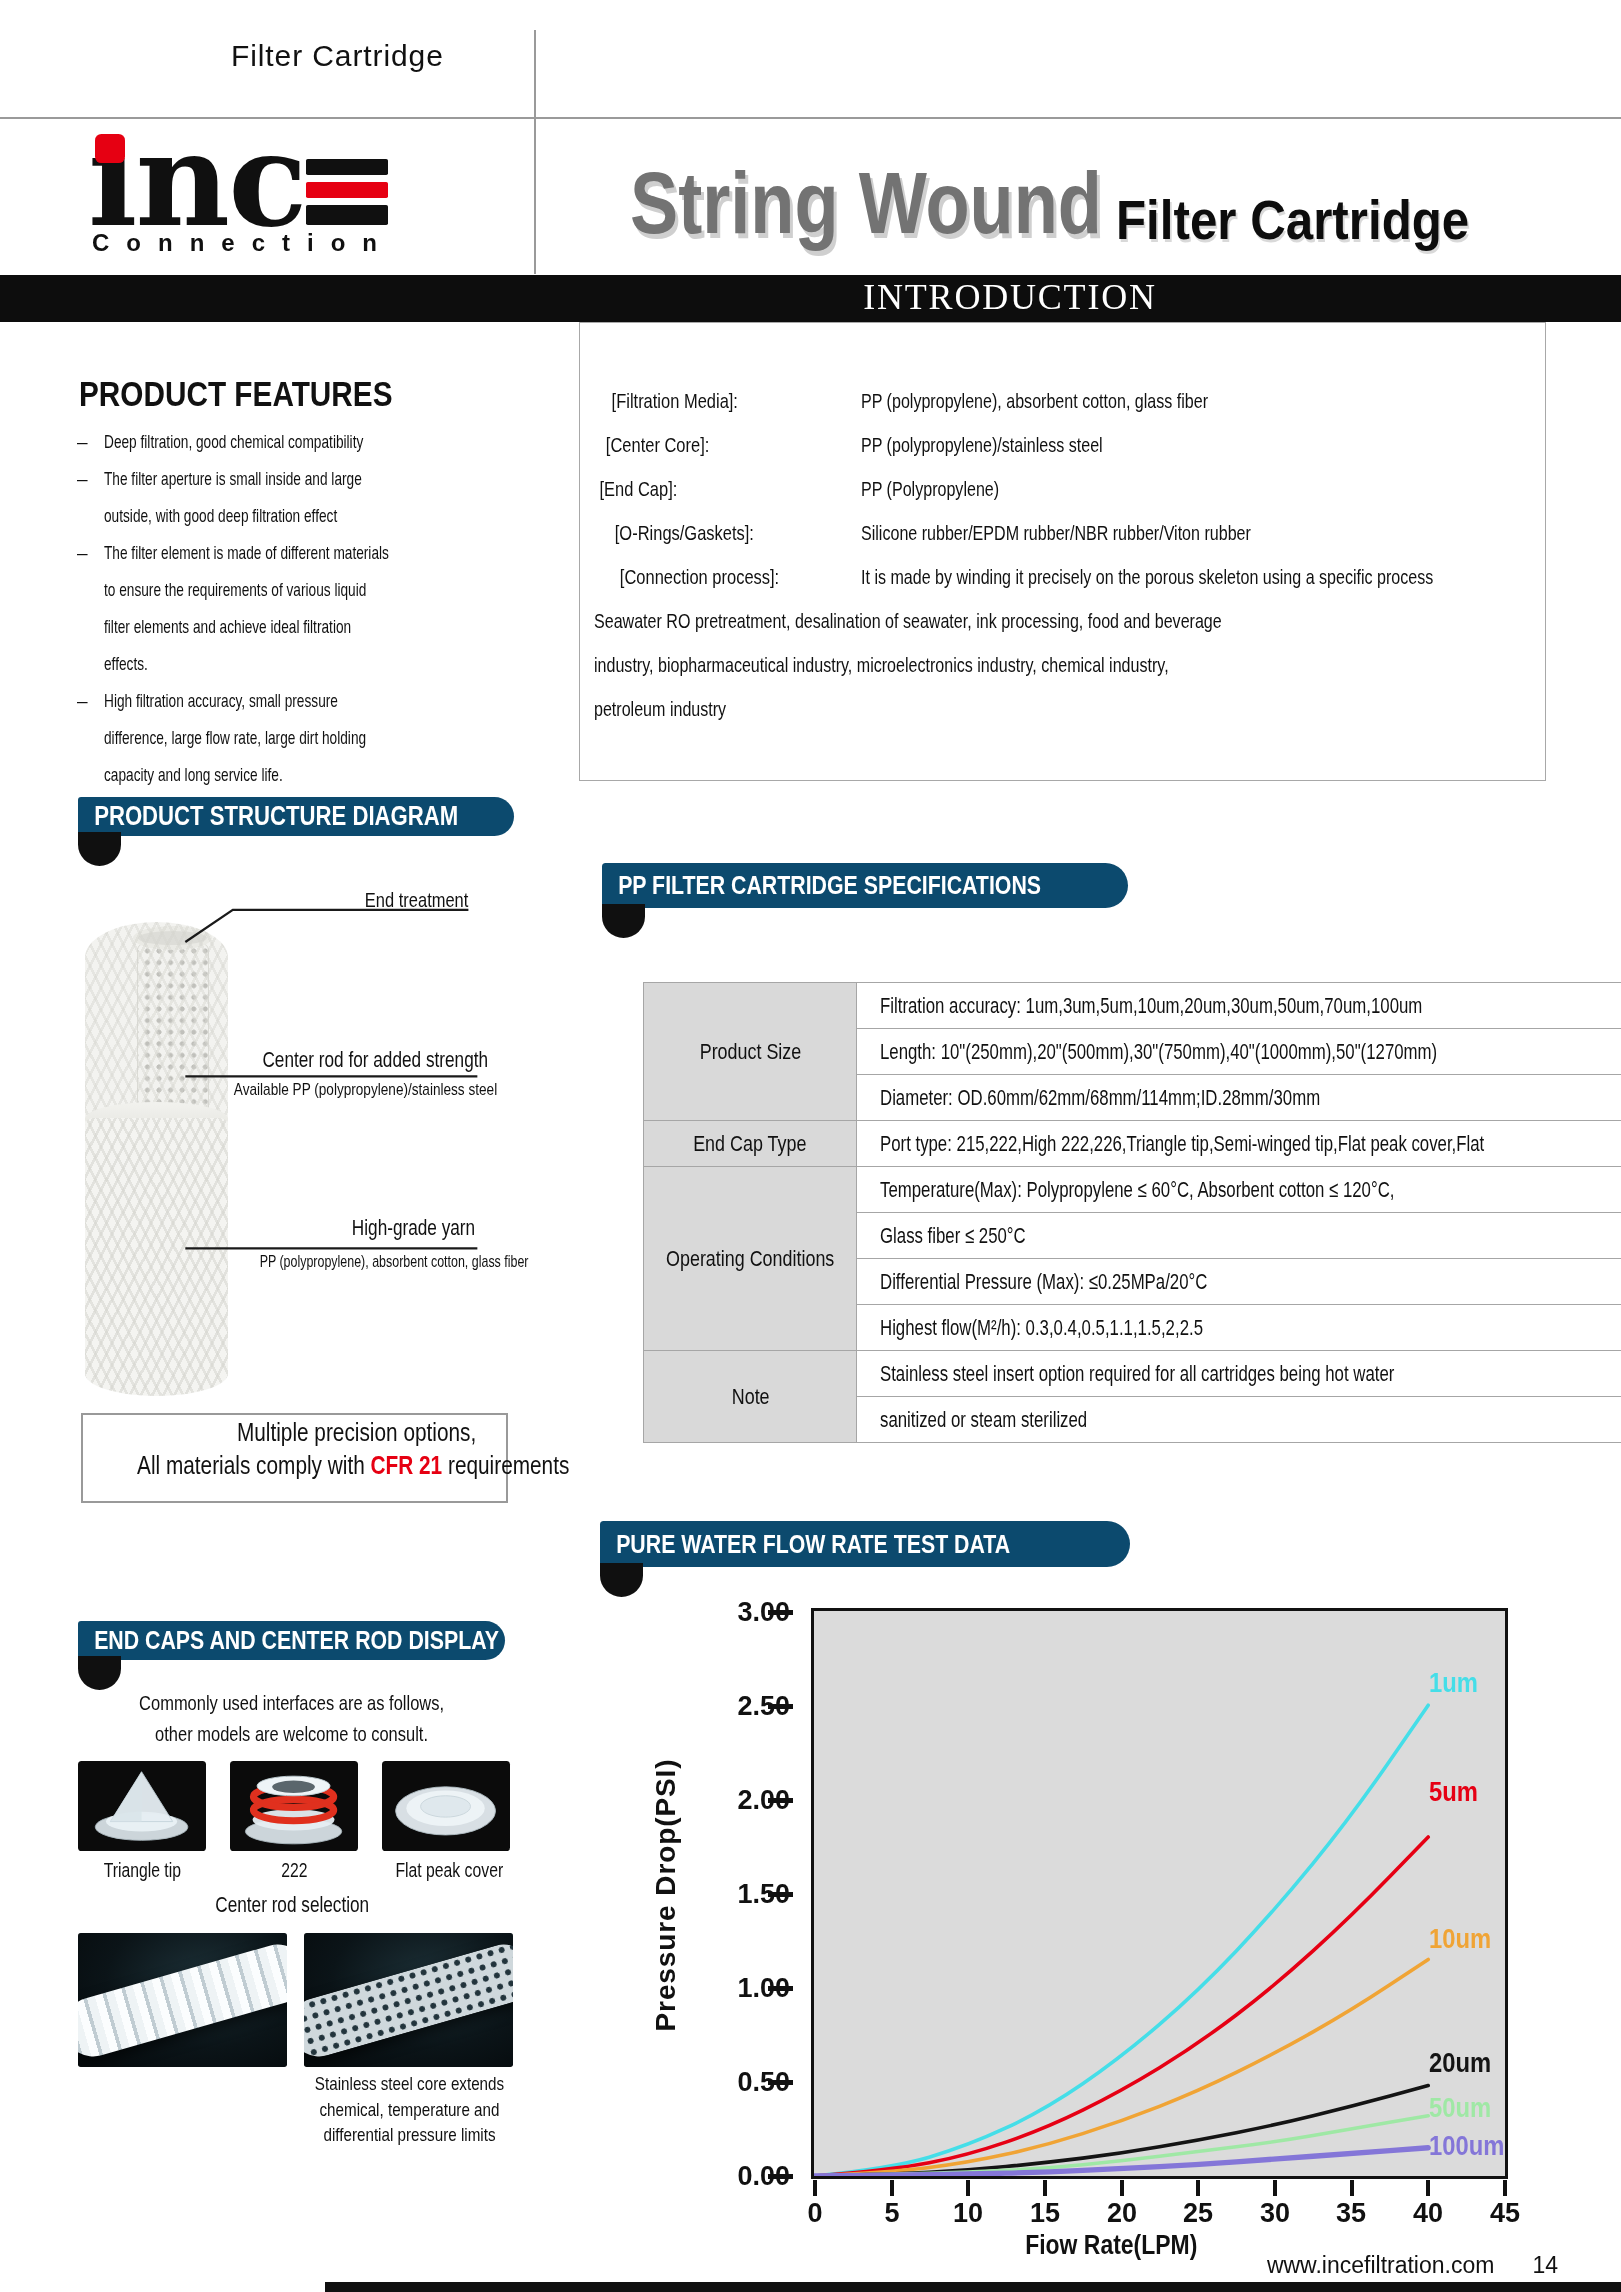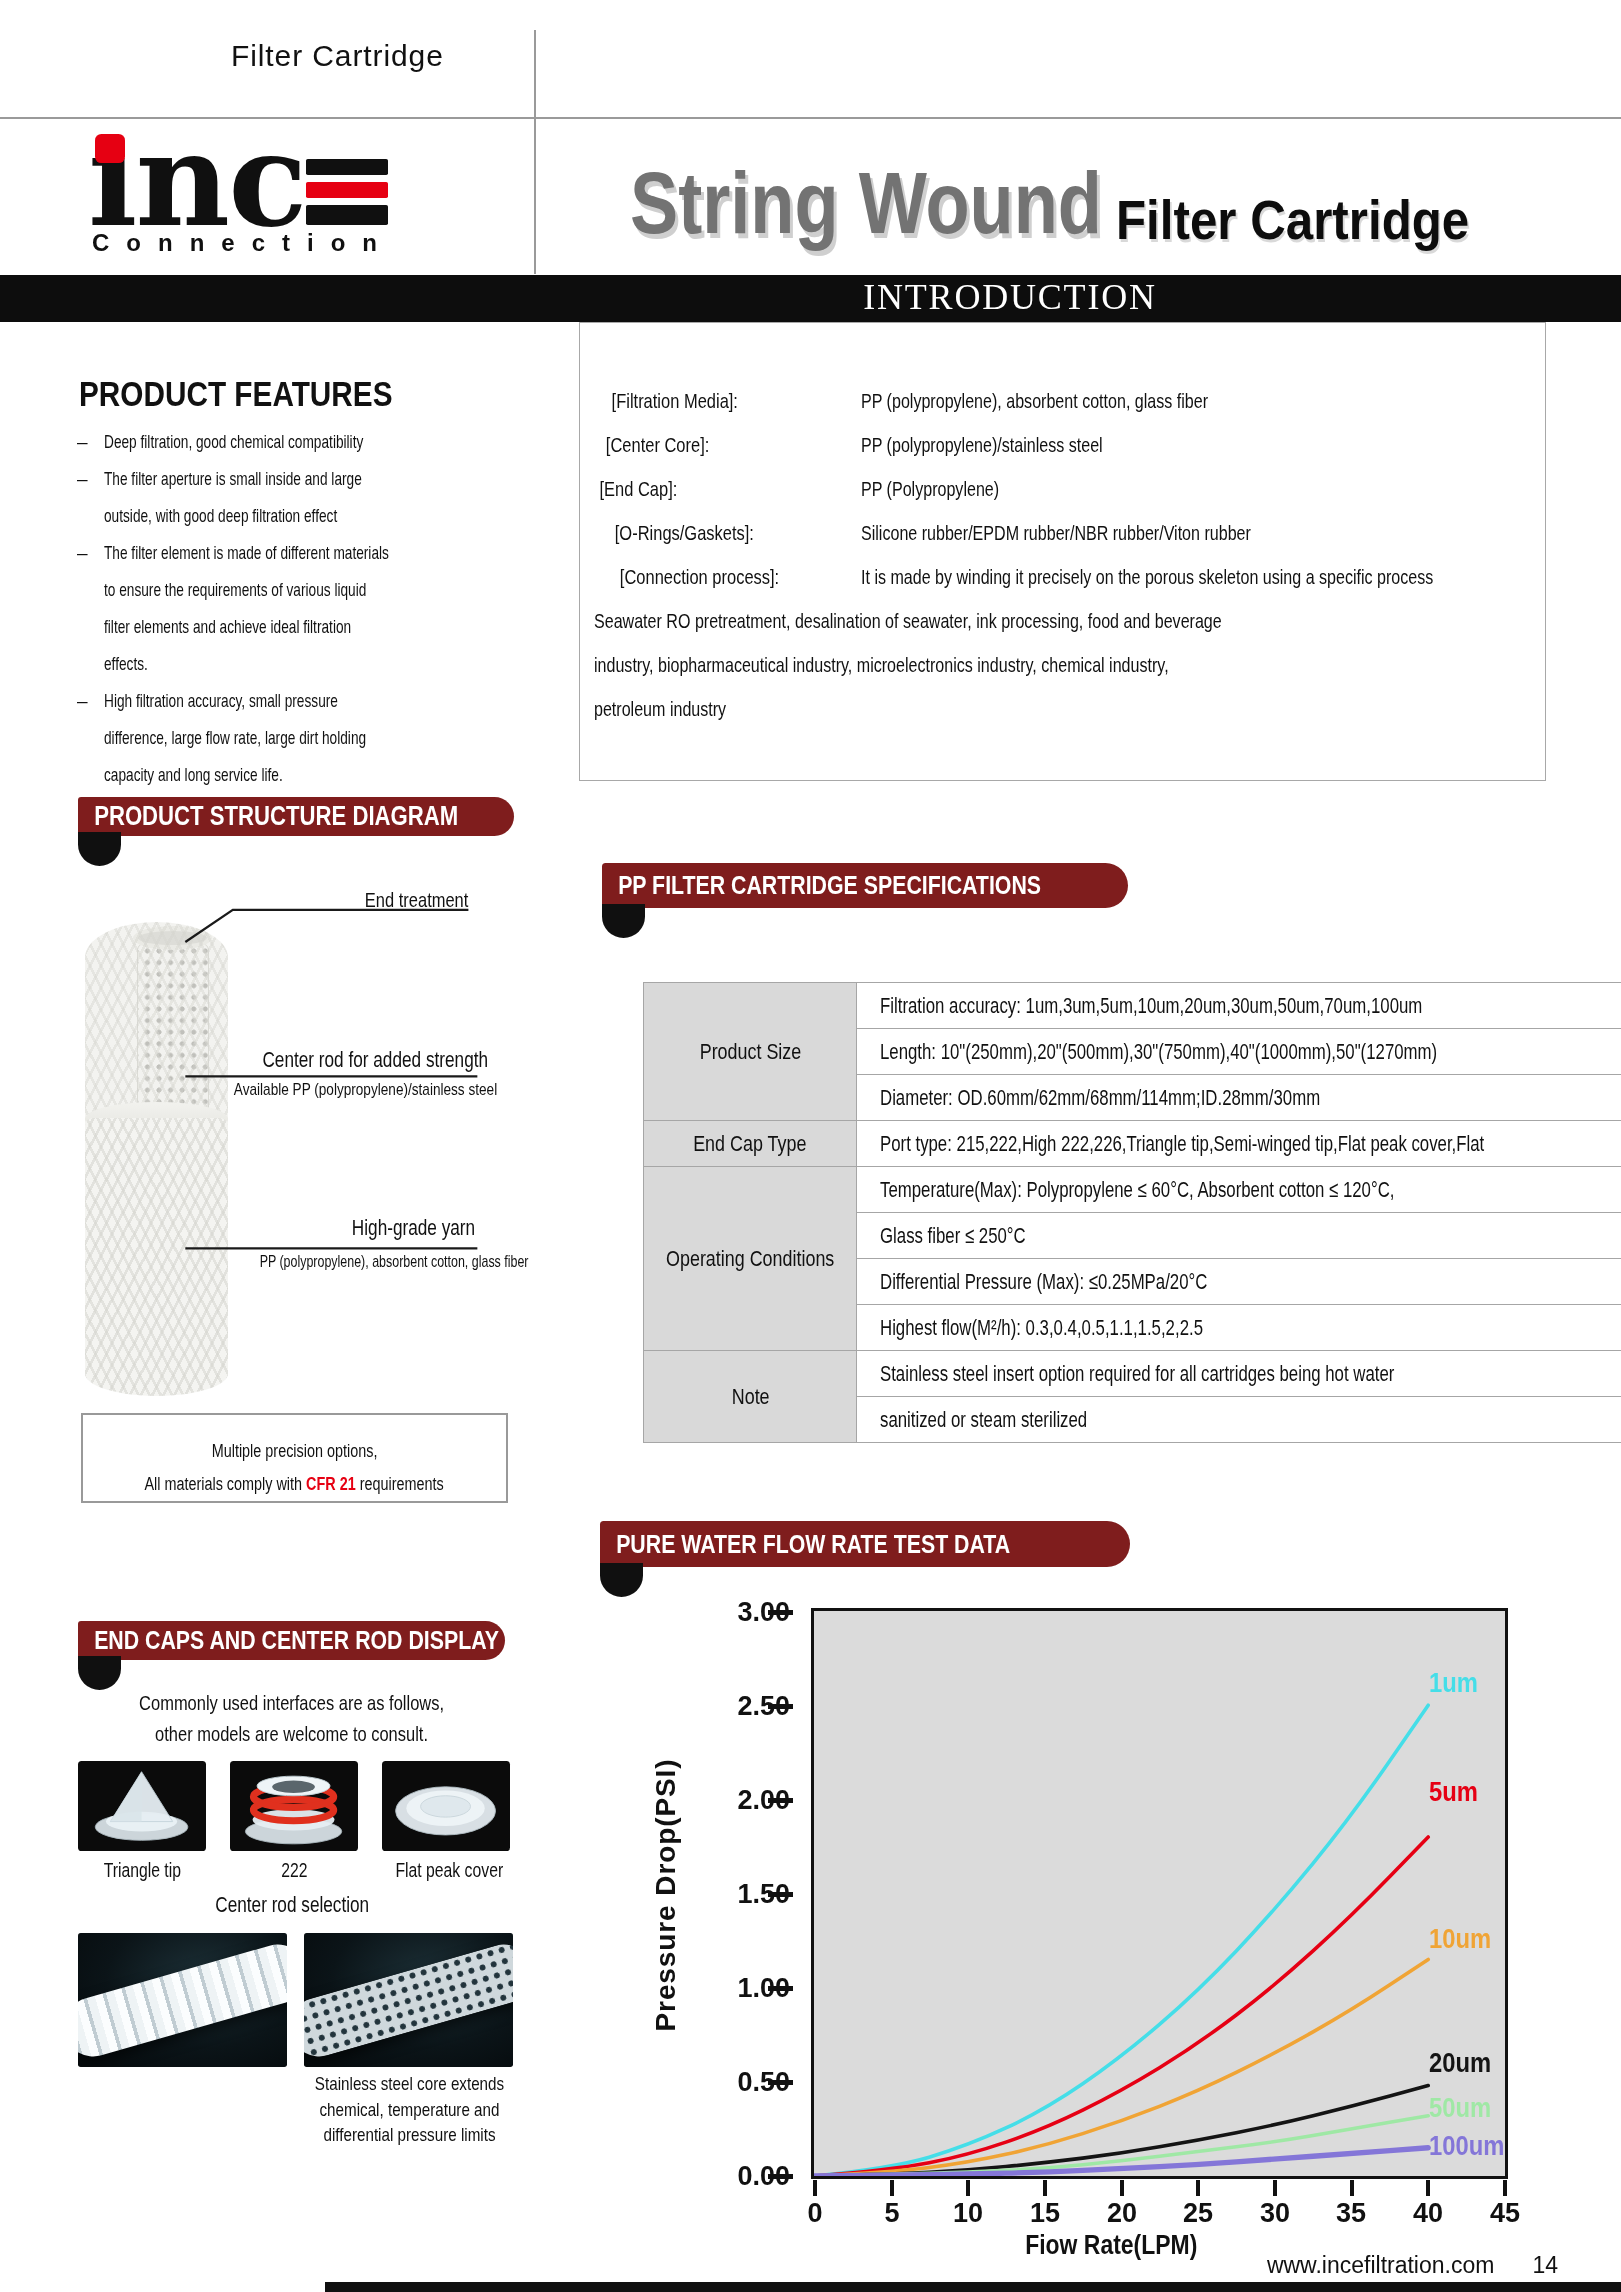--- a/index.html
+++ b/index.html
@@ -34,21 +34,21 @@
   .irow{display:flex;line-height:44px;font-size:20.6px;}
   .ilabel{width:267px;text-align:left;flex:none;}
   .ival{margin-left:14.3px;width:648px;}
   
   #features-heading{left:79px;top:374px;font-size:35px;font-weight:700;}
   #features-list{left:77px;top:423px;width:313px;}
   .fitem{display:grid;grid-template-columns:27px 1fr;font-size:19px;line-height:37px;}
   .fdash{line-height:37px;}
   .ftext{--sx:.72;}
   
-  .banner{background:#7f1d1d;color:#fff;display:flex;align-items:center;}
+  .banner{background:#0c4a6e;color:#fff;display:flex;align-items:center;}
   .banner{border-radius:3.6px 23px 23px 3.6px;}
   .banner .btx{padding-left:19.7px;font-weight:700;--sx:.82;}
   .banner::after{content:'';position:absolute;left:0;top:calc(100% - 4.5px);width:43px;height:34px;
         background:#101010;border-radius:0 0 21.5px 21.5px;}
   #structure-banner{left:78px;top:797px;width:436px;height:39px;font-size:27px;}
   #endcaps-banner{left:78px;top:1621px;width:427px;height:39px;font-size:26px;}
   #specs-banner{left:602px;top:863px;width:526px;height:45px;font-size:26px;}
   #chart-banner{left:600px;top:1521px;width:530px;height:46px;font-size:26px;}
   
   #tube{left:137px;top:937px;width:72px;height:184px;background:#fdfdfc;
@@ -69,21 +69,21 @@
         border-radius:9px 9px 72px 72px / 7.2px 7.2px 23px 23px;}
   #callout-lines{left:76px;top:882px;width:448px;height:421px;}
   .co-label{font-weight:400;text-align:right;}
   #co-end{left:289px;top:888px;width:179px;font-size:20.6px;}
   #co-center{left:206px;top:1048px;width:269px;font-size:21.5px;}
   #co-center-sub{left:168px;top:1080px;width:304px;font-size:17px;}
   #co-yarn{left:296px;top:1216px;width:179px;font-size:21.5px;}
   #co-yarn-sub{left:170px;top:1252px;width:304px;font-size:16.6px;}
   
   #note-box{left:81px;top:1413px;width:427px;height:90px;border:2.7px solid #999;box-sizing:border-box;
-        text-align:center;padding-top:20px;font-size:18px;line-height:33px;}
+        text-align:right;padding-top:1px;font-size:26px;line-height:33px;}
   .red-bold{color:#E60012;font-weight:700;}
   
   #endcaps-intro{left:79px;top:1687px;width:426px;text-align:center;font-size:20.6px;line-height:31px;}
   .cap-card{top:1761px;width:128px;height:90px;background:#0b0b0b;border-radius:3.6px;overflow:hidden;}
   .cap-cap{top:1859px;width:128px;text-align:center;font-size:19.7px;}
   #center-rod-title{left:79px;top:1893px;width:426px;text-align:center;font-size:21.5px;}
   .rod-card{top:1933px;width:209px;height:134px;border-radius:2.7px;overflow:hidden;
         background:radial-gradient(ellipse at 60% 35%,#1d3138 0%,#0b1418 55%,#05090b 100%);}
   .rod-tube{position:absolute;width:251px;height:59px;left:-18px;top:38px;border-radius:29.6px;
         transform:rotate(-16deg);box-shadow:0 5.4px 12.5px rgba(0,0,0,.6);}

